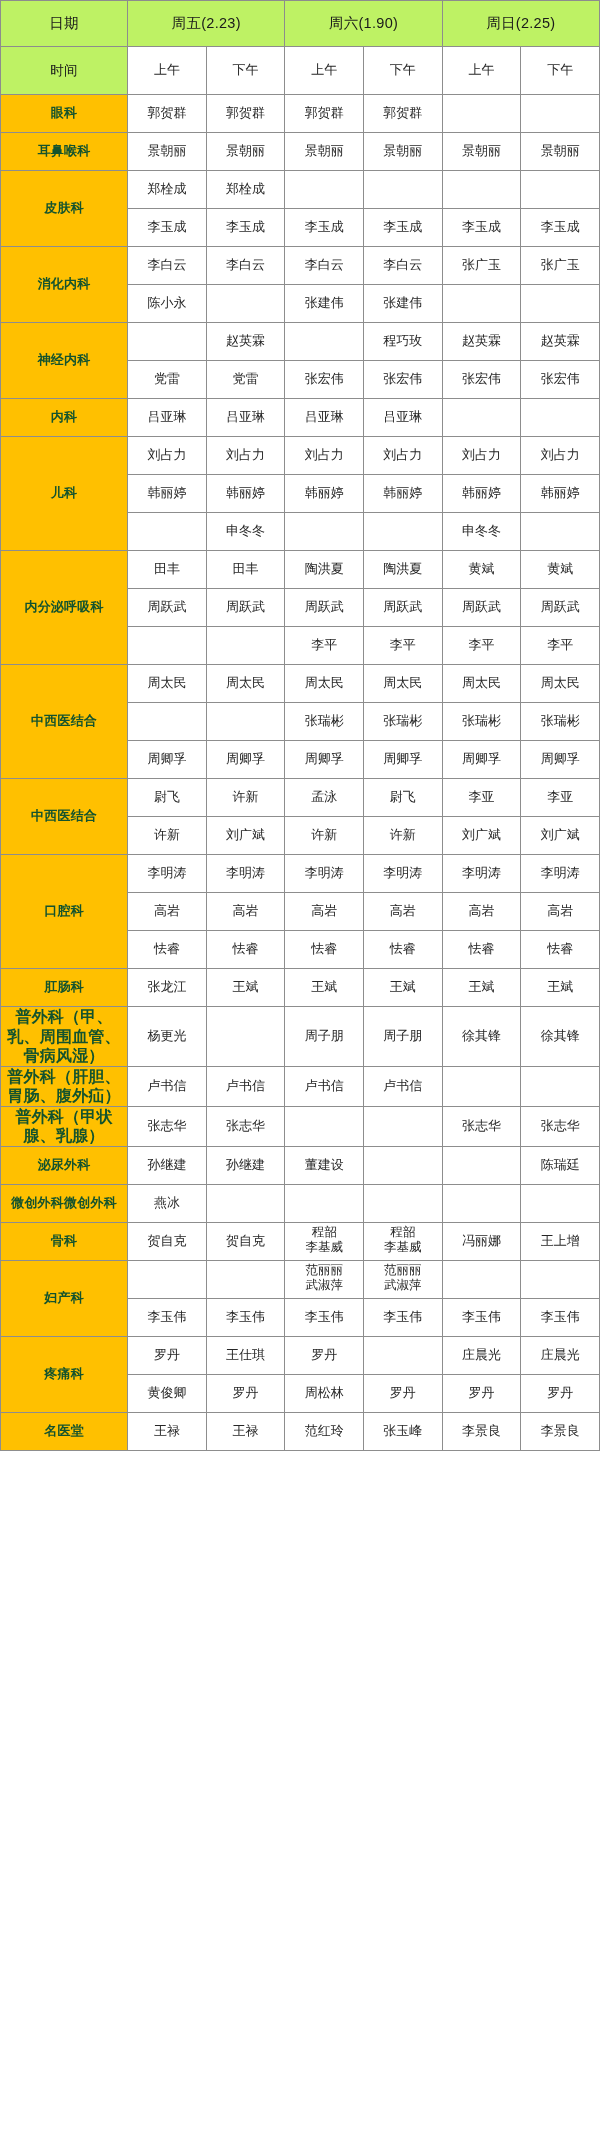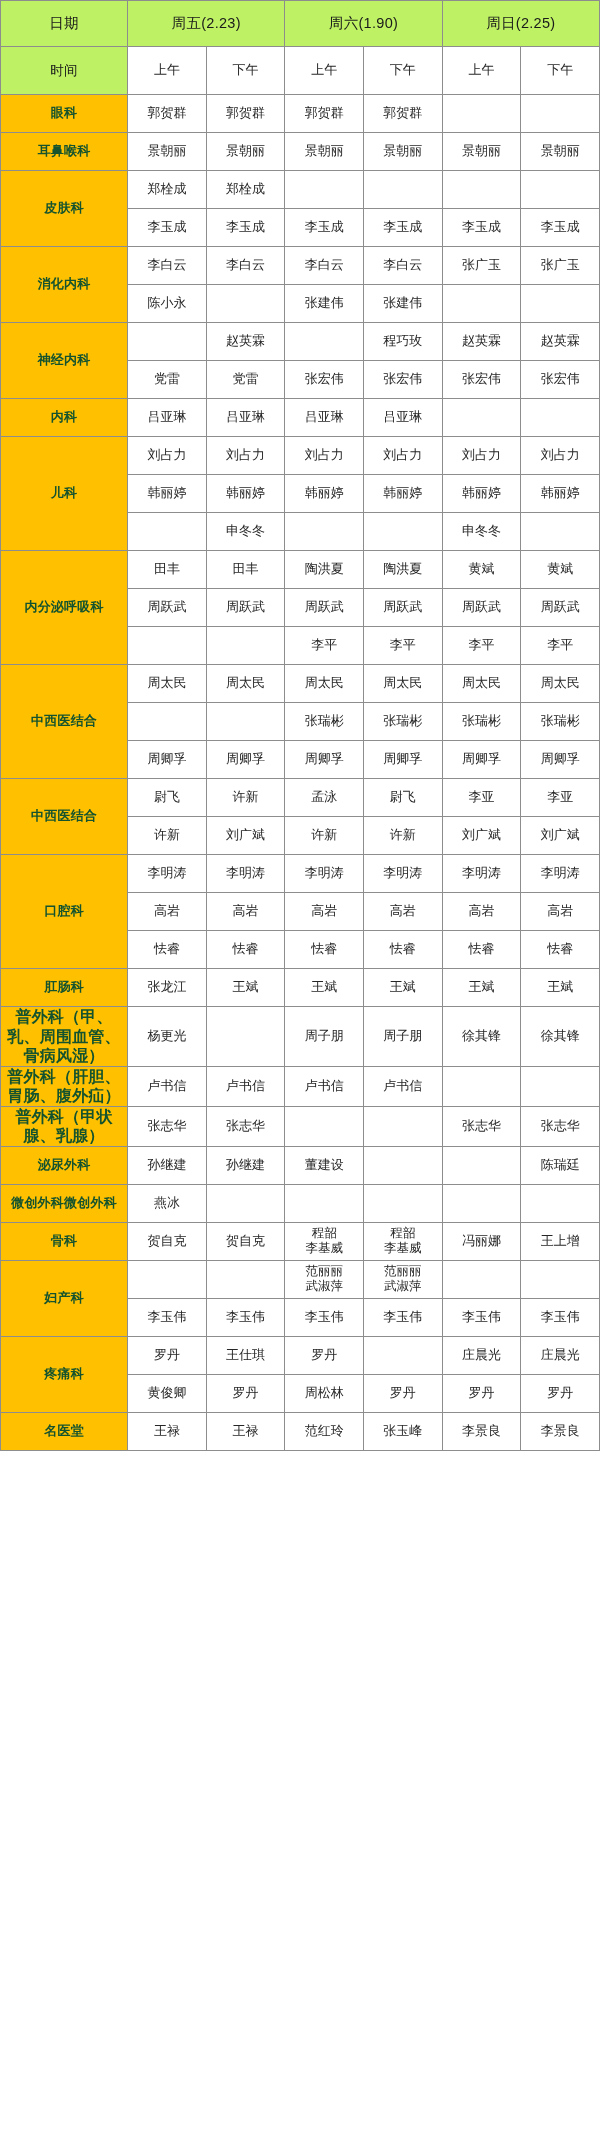--- a/index.html
+++ b/index.html
@@ -57,20 +57,21 @@
     background: #ffffff;
     color: #262626;
     font-size: 13px;
     line-height: 1.25;
     font-weight: 400;
     height: 38px;
   }
   .cell.multi {
     line-height: 1.2;
     font-size: 12.5px;
+    font-family: Liberation Mono, monospace;
   }
   .cell .ln { display: block; }
   .row-date td { height: 46px; }
   .row-time td { height: 48px; }
   col.c-dept { width: 127px; }
   col.c-day  { width: 78.6px; }
 </style>
 </head>
 <body>
 

